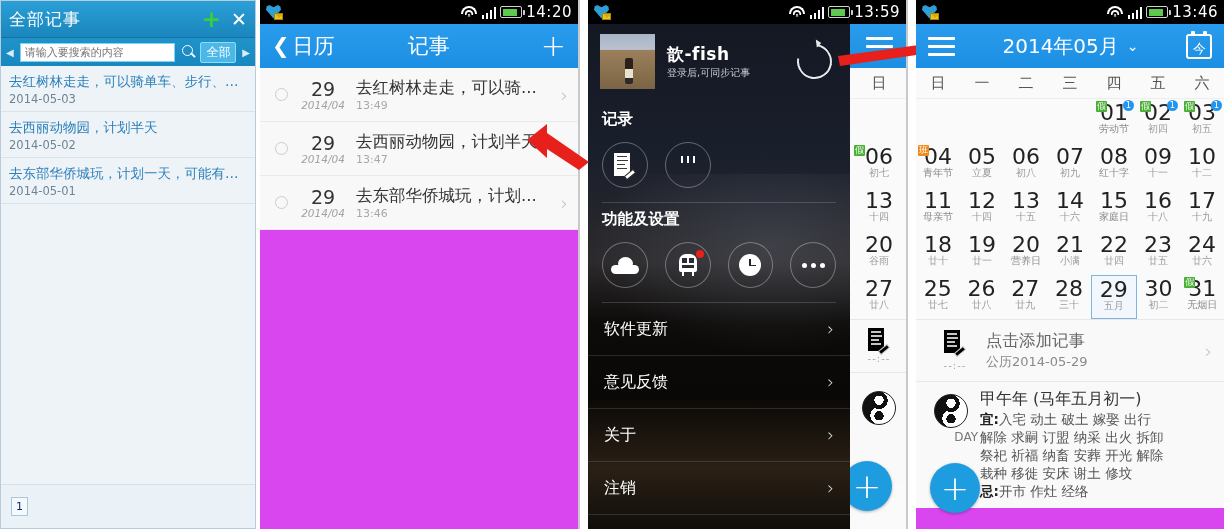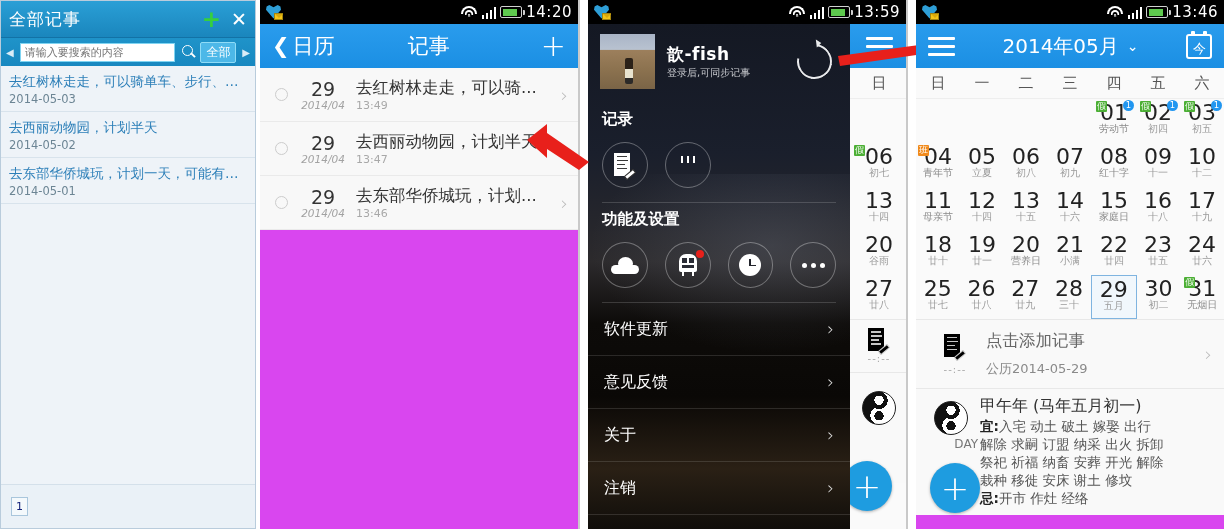--- a/index.html
+++ b/index.html
@@ -285,21 +285,21 @@
     font-size:8.5px;line-height:11px;width:11px;height:11px;border-radius:50%;
   }
   .cal-memorow{
     display:flex;align-items:center;background:#f9f9f9;border-top:1px solid #e8e8e8;
     border-bottom:1px solid #e8e8e8;padding:10px 12px;min-height:54px;
   }
   .cal-memo-ic{width:54px;text-align:center;flex:0 0 auto;}
   .cal-memo-ic .tm{font-size:10px;color:#aaa;letter-spacing:1px;margin-top:1px;}
   .cal-memo-txt{flex:1;padding-left:4px;}
   .cal-memo-t{font-size:16.5px;color:#666;line-height:21px;}
-  .cal-memo-s{font-size:13px;color:#8a8a8a;margin-top:9px;}
+  .cal-memo-s{font-size:13px;color:#8a8a8a;margin-top:2px;}
   .cal-almanac{background:#f9f9f9;padding:6px 10px 8px 10px;display:flex;}
   .yin-yang{
     width:34px;height:34px;border-radius:50%;flex:0 0 auto;margin:6px 8px 0 8px;
     background:
       radial-gradient(circle at 50% 26%, #fff 0 4.6px, #111 4.6px 8.6px, transparent 8.6px),
       radial-gradient(circle at 50% 74%, #111 0 4.6px, #fff 4.6px 8.6px, transparent 8.6px),
       linear-gradient(90deg,#111 50%, #fff 50%);
     border:1px solid #222;
   }
   .alm-body{flex:1;}

